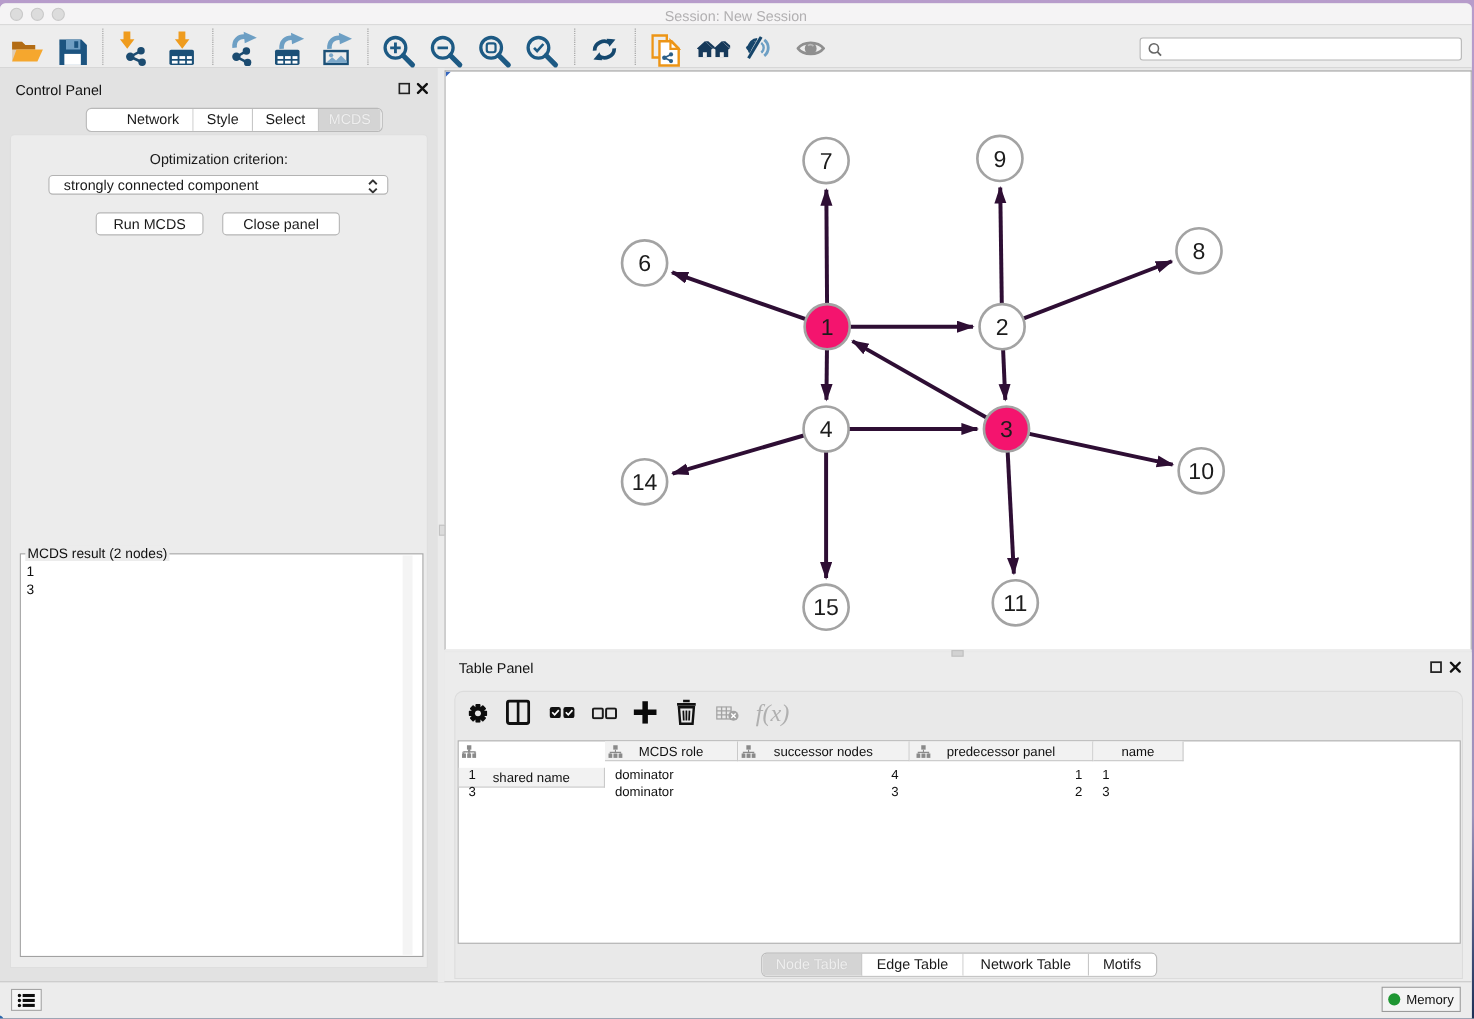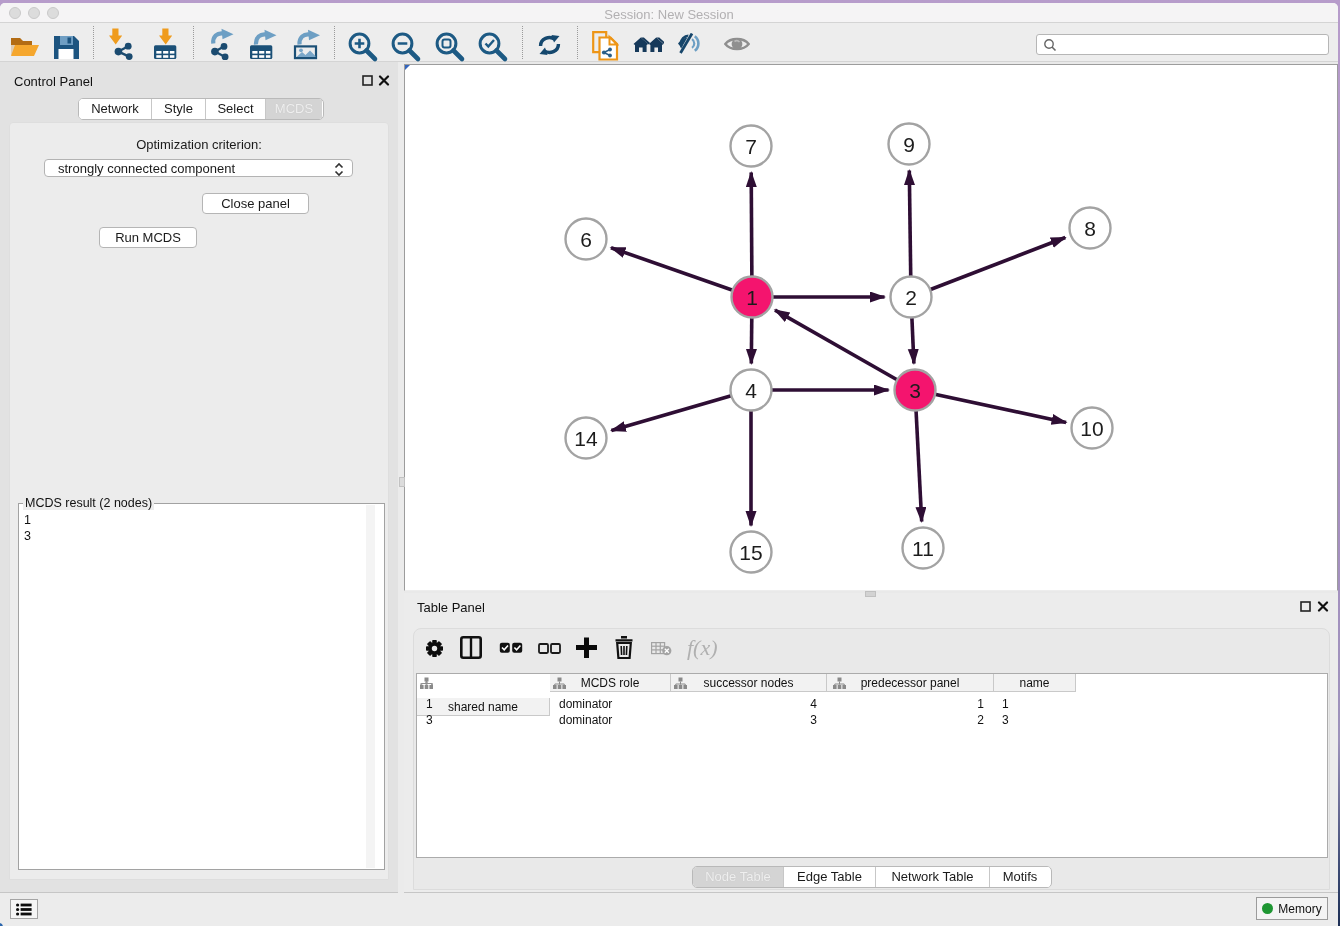--- a/index.html
+++ b/index.html
@@ -235,34 +235,34 @@
     </div>
   </div>
   <div class="cpanel">
     <div class="cp-head">Control Panel</div>
     <svg class="wbtn" style="left:362px;top:13px" width="11" height="11" viewBox="0 0 11 11">
         <rect x="1" y="1" width="9" height="9" fill="none" stroke="#222" stroke-width="1.6"></rect>
       </svg>
     <svg class="wbtn" style="left:378px;top:13px" width="12" height="11" viewBox="0 0 12 11">
         <path d="M2 1.5 L10 9.5 M10 1.5 L2 9.5" stroke="#111" stroke-width="2.2" stroke-linecap="round"></path>
       </svg>
-    <div class="tabstrip" style="left:78px;top:36px;width:244px;">
+    <div class="tabstrip" style="left:78px;top:36px;width:244px;padding-left:24px;">
       <div class="tab" style="width:72px">Network</div>
       <div class="tab" style="width:53px">Style</div>
       <div class="tab" style="width:59px">Select</div>
       <div class="tab sel" style="width:56px">MCDS</div>
     </div>
     <div class="cp-inner"></div>
     <div class="opt-label">Optimization criterion:</div>
     <div class="combo">strongly connected component
       <svg style="position:absolute;right:8px;top:3px" width="10" height="13" viewBox="0 0 10 13">
           <path d="M1.5 4.5 L5 1 L8.5 4.5 M1.5 8.5 L5 12 L8.5 8.5" fill="none" stroke="#333" stroke-width="1.7"></path>
         </svg>
     </div>
-    <div class="cbtn" style="left:99px;top:131px;width:96px;margin-top:34px;">Run MCDS</div>
+    <div class="cbtn" style="left:87px;top:131px;width:96px;">Run MCDS</div>
     <div class="cbtn" style="left:202px;top:131px;width:105px;">Close panel</div>
     <div class="resultbox">
       <div class="legend">MCDS result (2 nodes)</div>
       <div class="lines">1<br>3</div>
       <div class="sb"></div>
     </div>
   </div>
   <div class="netwin">
     <div style="position:absolute;left:0;top:0;width:5px;height:5px;background:#3465bd;clip-path:polygon(0 0,100% 0,0 100%);z-index:5;"></div>
     <svg class="graph" width="932" height="501" viewBox="0 0 932 501">

